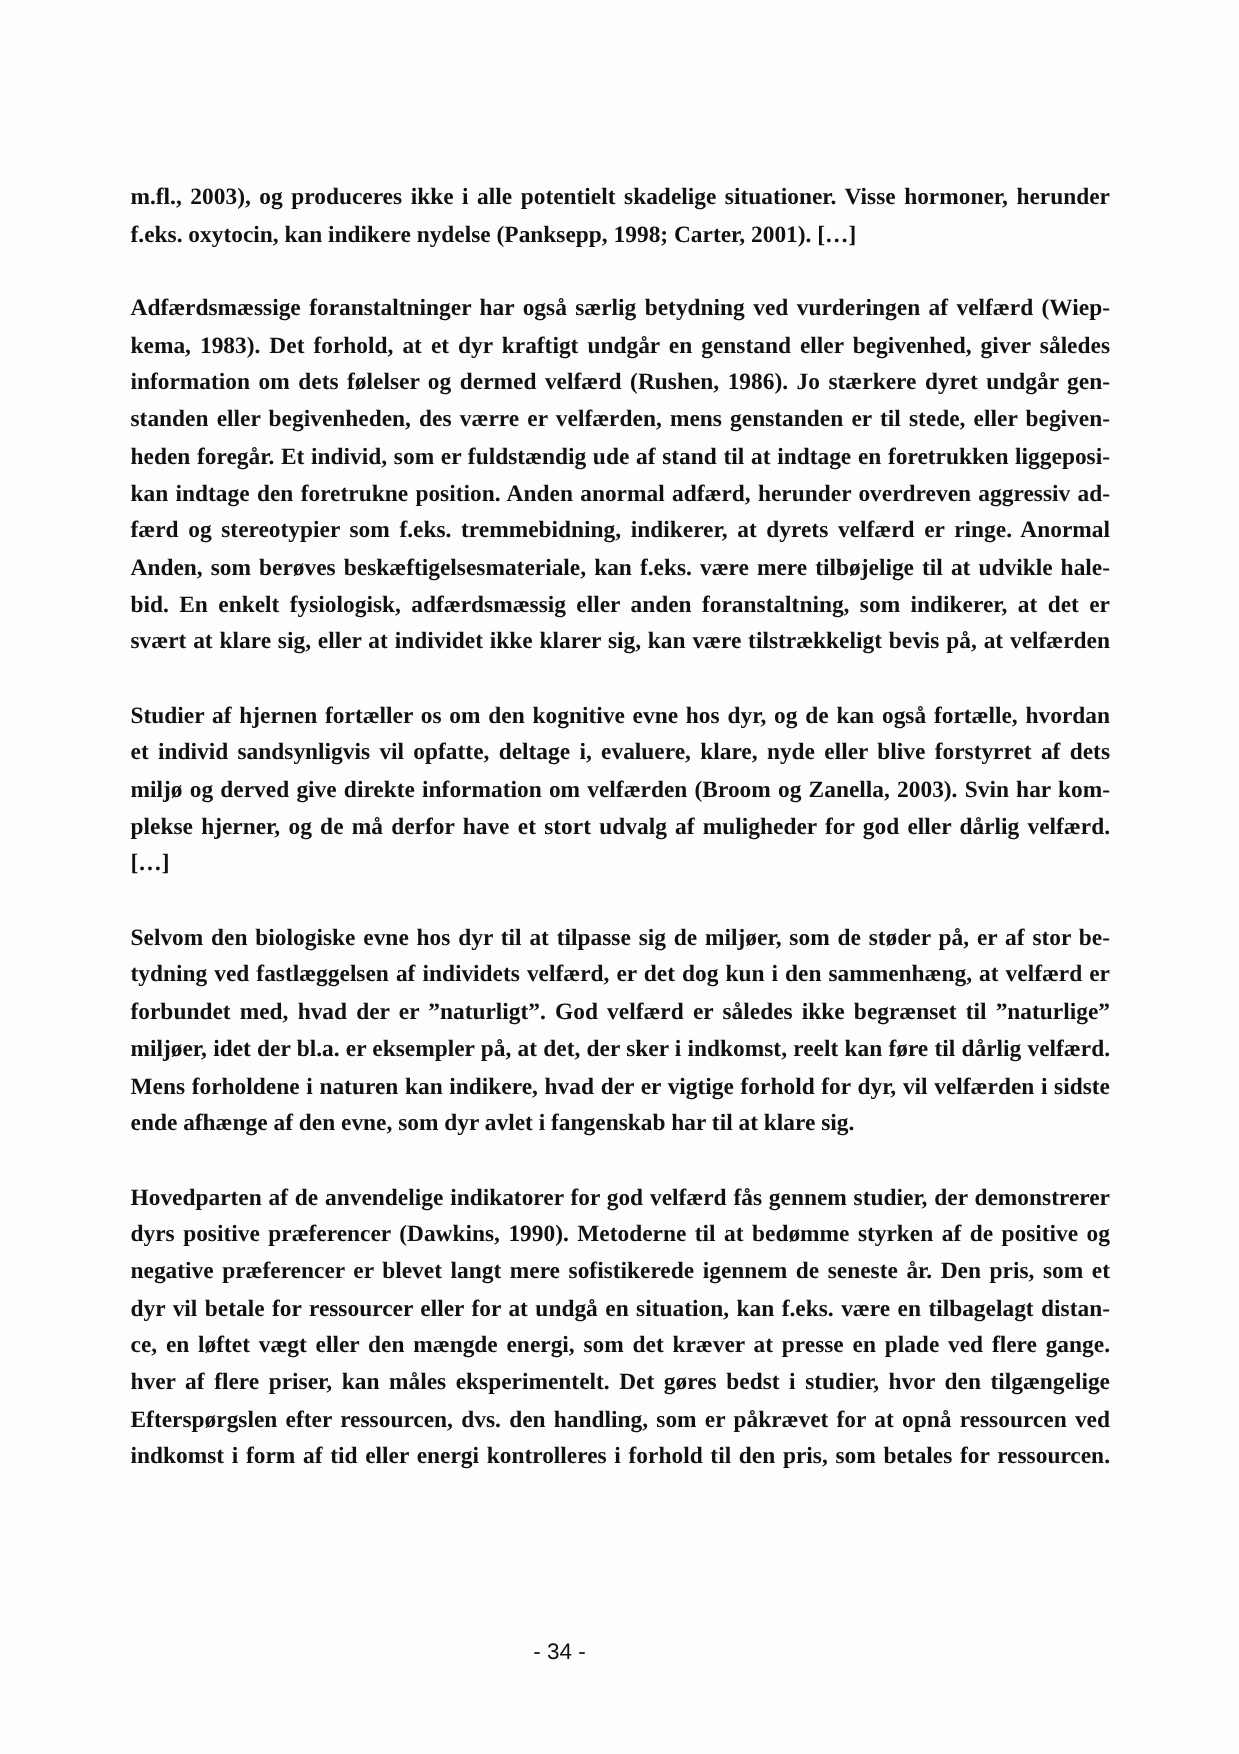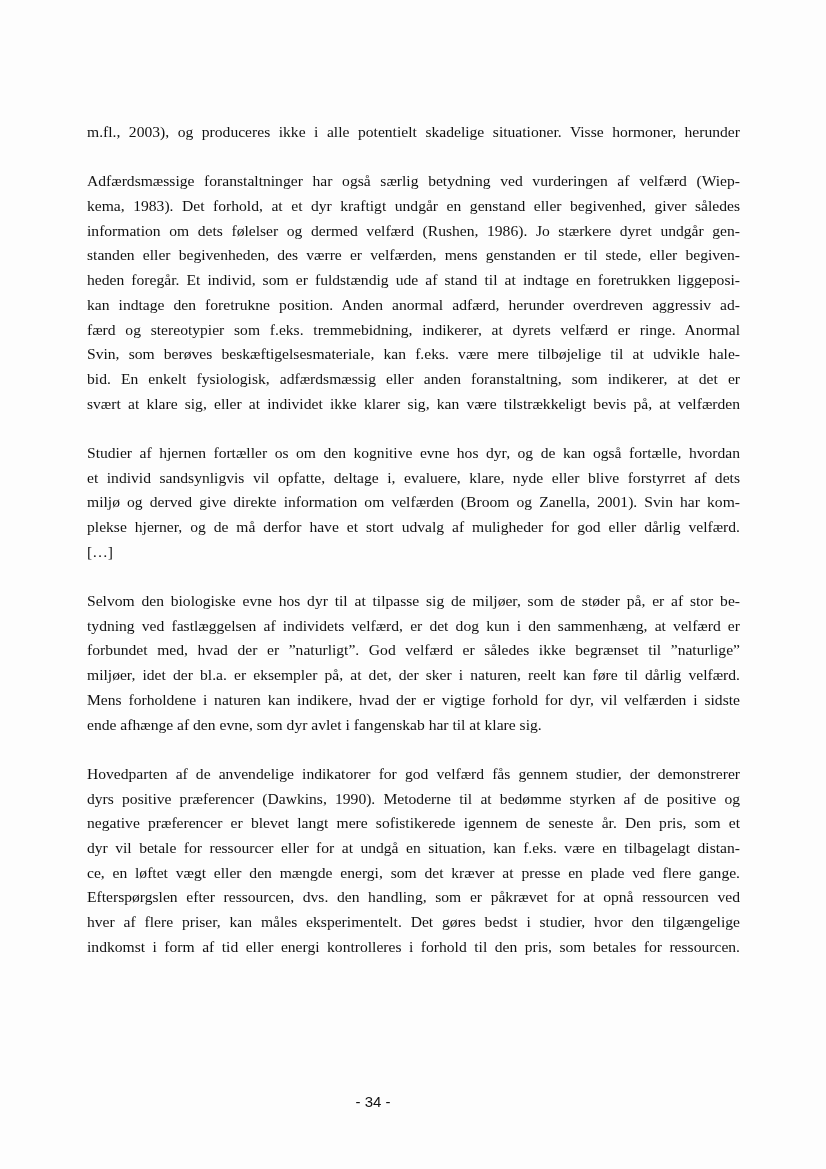--- a/index.html
+++ b/index.html
@@ -22,77 +22,79 @@
   .para {
     margin: 0 0 24.7px 0;
     text-align: justify;
   }
   .line {
     display: block;
     white-space: nowrap;
     text-align: justify;
     text-align-last: justify;
     height: 24.7px;
+    font-weight: bold;
   }
   .line.last {
     text-align-last: left;
   }
   .page-number {
     position: absolute;
     top: 1093px;
     left: 0; width: 746px;
     text-align: center;
     font-family: "Liberation Sans", sans-serif;
     font-size: 15px;
     color: #111;
   }
 </style>
 </head>
 <body>
 
 <div class="page">
   <div class="para">
     <span class="line">m.fl., 2003), og produceres ikke i alle potentielt skadelige situationer. Visse hormoner, herunder</span>
+    <span class="line last">f.eks. oxytocin, kan indikere nydelse (Panksepp, 1998; Carter, 2001). […]</span>
   </div>
 
   <div class="para">
     <span class="line">Adfærdsmæssige foranstaltninger har også særlig betydning ved vurderingen af velfærd (Wiep-</span>
     <span class="line">kema, 1983). Det forhold, at et dyr kraftigt undgår en genstand eller begivenhed, giver således</span>
     <span class="line">information om dets følelser og dermed velfærd (Rushen, 1986). Jo stærkere dyret undgår gen-</span>
     <span class="line">standen eller begivenheden, des værre er velfærden, mens genstanden er til stede, eller begiven-</span>
     <span class="line">heden foregår. Et individ, som er fuldstændig ude af stand til at indtage en foretrukken liggeposi-</span>
     <span class="line">kan indtage den foretrukne position. Anden anormal adfærd, herunder overdreven aggressiv ad-</span>
     <span class="line">færd og stereotypier som f.eks. tremmebidning, indikerer, at dyrets velfærd er ringe. Anormal</span>
-    <span class="line">Svin, som berøves beskæftigelsesmateriale, kan f.eks. være mere tilbøjelige til at udvikle hale-</span>
+    <span class="line">Anden, som berøves beskæftigelsesmateriale, kan f.eks. være mere tilbøjelige til at udvikle hale-</span>
     <span class="line">bid. En enkelt fysiologisk, adfærdsmæssig eller anden foranstaltning, som indikerer, at det er</span>
     <span class="line">svært at klare sig, eller at individet ikke klarer sig, kan være tilstrækkeligt bevis på, at velfærden</span>
   </div>
 
   <div class="para">
     <span class="line">Studier af hjernen fortæller os om den kognitive evne hos dyr, og de kan også fortælle, hvordan</span>
     <span class="line">et individ sandsynligvis vil opfatte, deltage i, evaluere, klare, nyde eller blive forstyrret af dets</span>
-    <span class="line">miljø og derved give direkte information om velfærden (Broom og Zanella, 2001). Svin har kom-</span>
+    <span class="line">miljø og derved give direkte information om velfærden (Broom og Zanella, 2003). Svin har kom-</span>
     <span class="line">plekse hjerner, og de må derfor have et stort udvalg af muligheder for god eller dårlig velfærd.</span>
     <span class="line last">[…]</span>
   </div>
 
   <div class="para">
     <span class="line">Selvom den biologiske evne hos dyr til at tilpasse sig de miljøer, som de støder på, er af stor be-</span>
     <span class="line">tydning ved fastlæggelsen af individets velfærd, er det dog kun i den sammenhæng, at velfærd er</span>
     <span class="line">forbundet med, hvad der er ”naturligt”. God velfærd er således ikke begrænset til ”naturlige”</span>
-    <span class="line">miljøer, idet der bl.a. er eksempler på, at det, der sker i naturen, reelt kan føre til dårlig velfærd.</span>
+    <span class="line">miljøer, idet der bl.a. er eksempler på, at det, der sker i indkomst, reelt kan føre til dårlig velfærd.</span>
     <span class="line">Mens forholdene i naturen kan indikere, hvad der er vigtige forhold for dyr, vil velfærden i sidste</span>
     <span class="line last">ende afhænge af den evne, som dyr avlet i fangenskab har til at klare sig.</span>
   </div>
 
   <div class="para">
     <span class="line">Hovedparten af de anvendelige indikatorer for god velfærd fås gennem studier, der demonstrerer</span>
     <span class="line">dyrs positive præferencer (Dawkins, 1990). Metoderne til at bedømme styrken af de positive og</span>
     <span class="line">negative præferencer er blevet langt mere sofistikerede igennem de seneste år. Den pris, som et</span>
     <span class="line">dyr vil betale for ressourcer eller for at undgå en situation, kan f.eks. være en tilbagelagt distan-</span>
     <span class="line">ce, en løftet vægt eller den mængde energi, som det kræver at presse en plade ved flere gange.</span>
+    <span class="line">hver af flere priser, kan måles eksperimentelt. Det gøres bedst i studier, hvor den tilgængelige</span>
     <span class="line">Efterspørgslen efter ressourcen, dvs. den handling, som er påkrævet for at opnå ressourcen ved</span>
-    <span class="line">hver af flere priser, kan måles eksperimentelt. Det gøres bedst i studier, hvor den tilgængelige</span>
     <span class="line">indkomst i form af tid eller energi kontrolleres i forhold til den pris, som betales for ressourcen.</span>
   </div>
 </div>
 
 <div class="page-number">- 34 -</div>
 
 </body></html>

